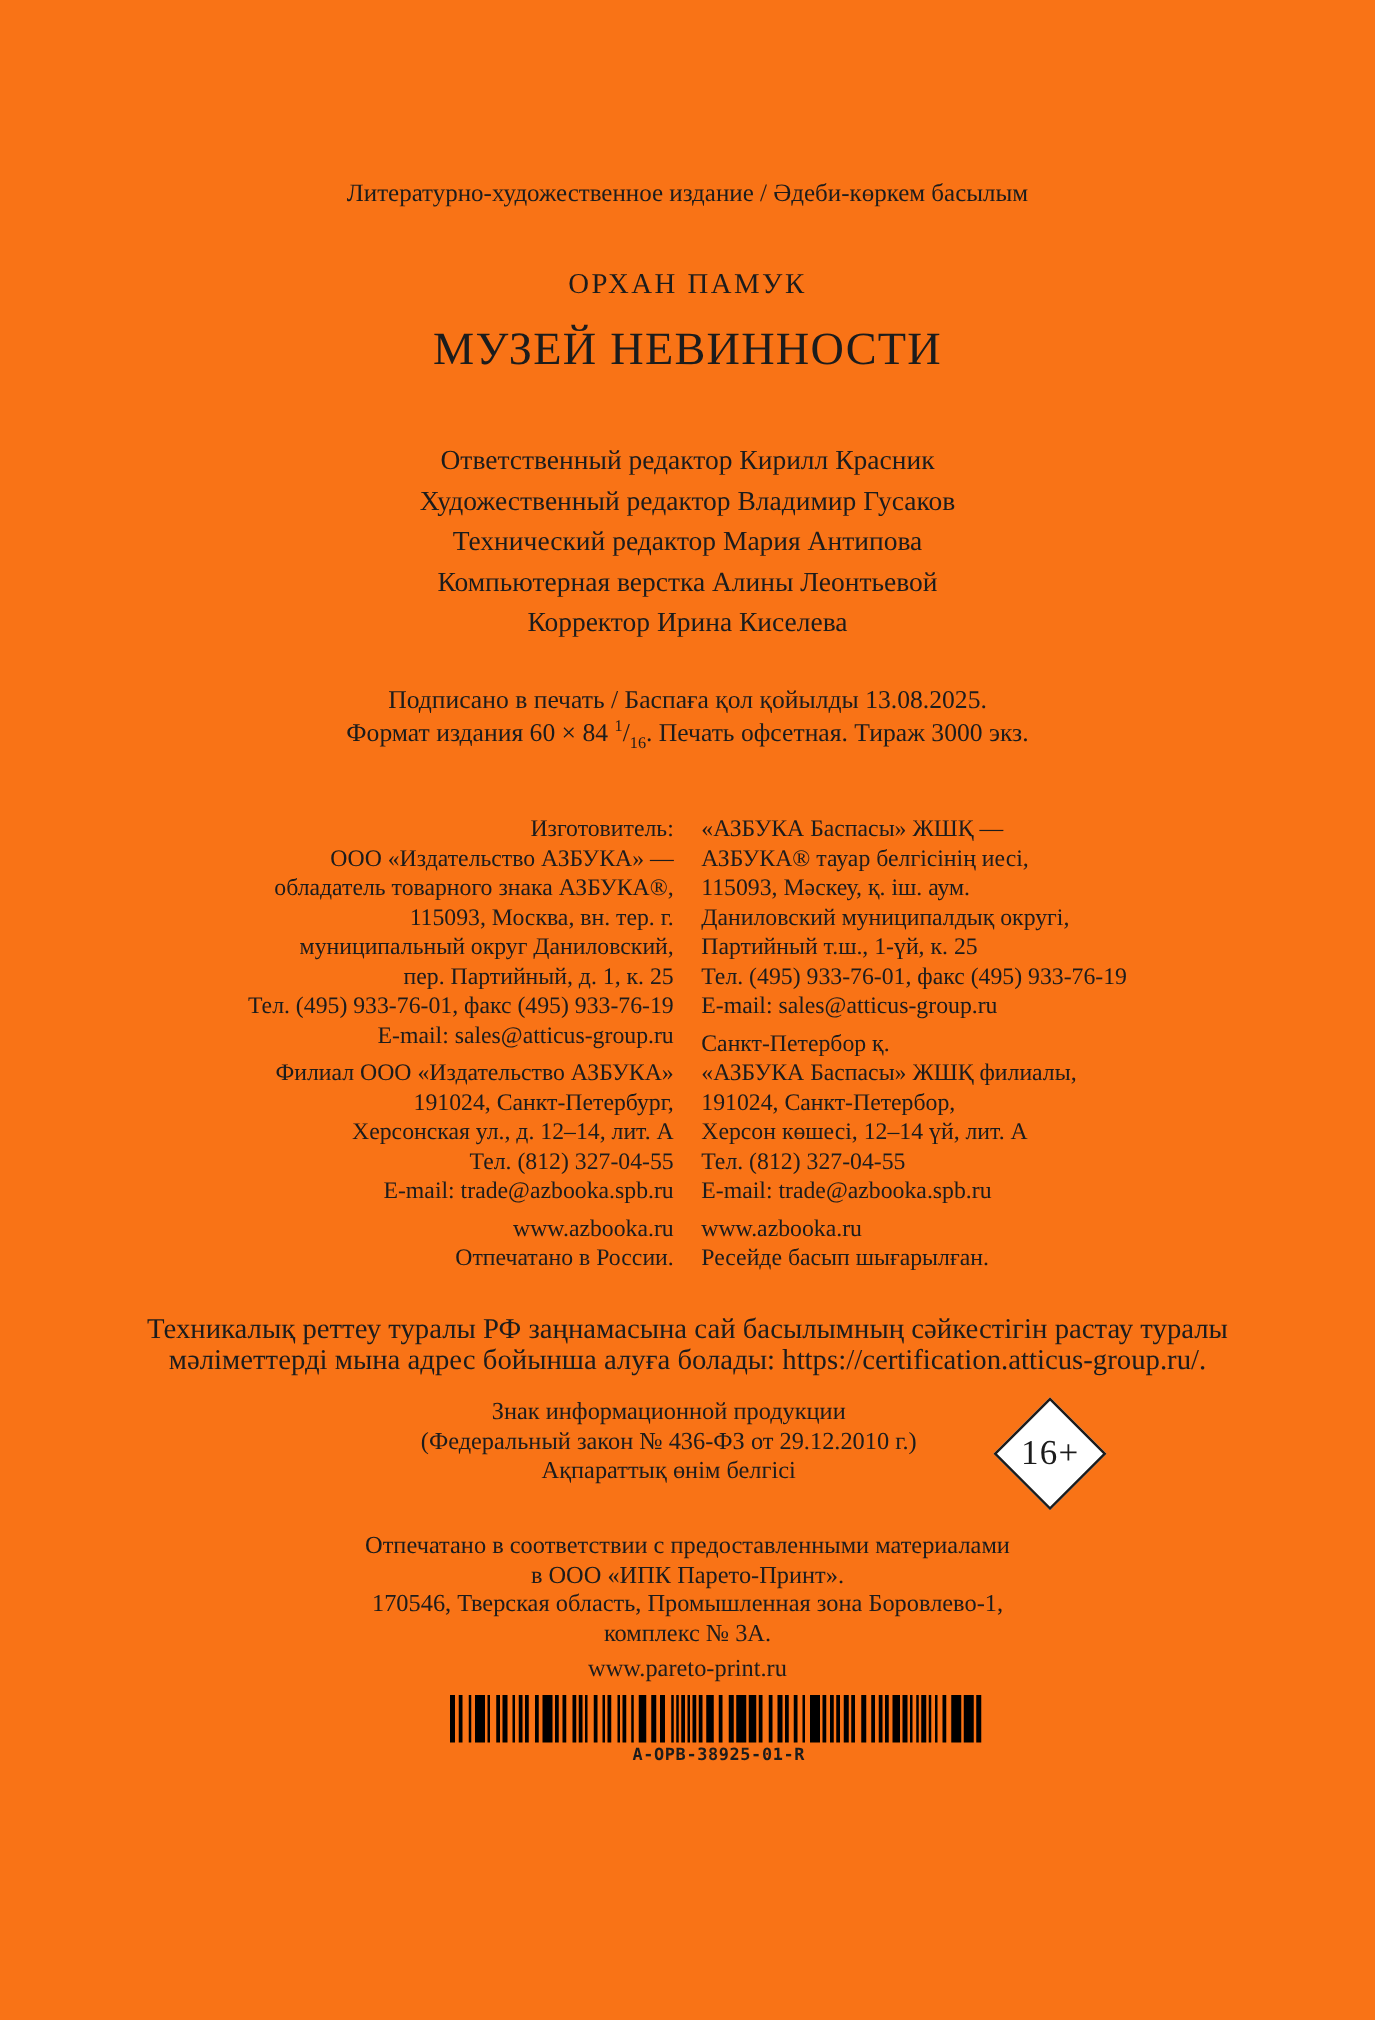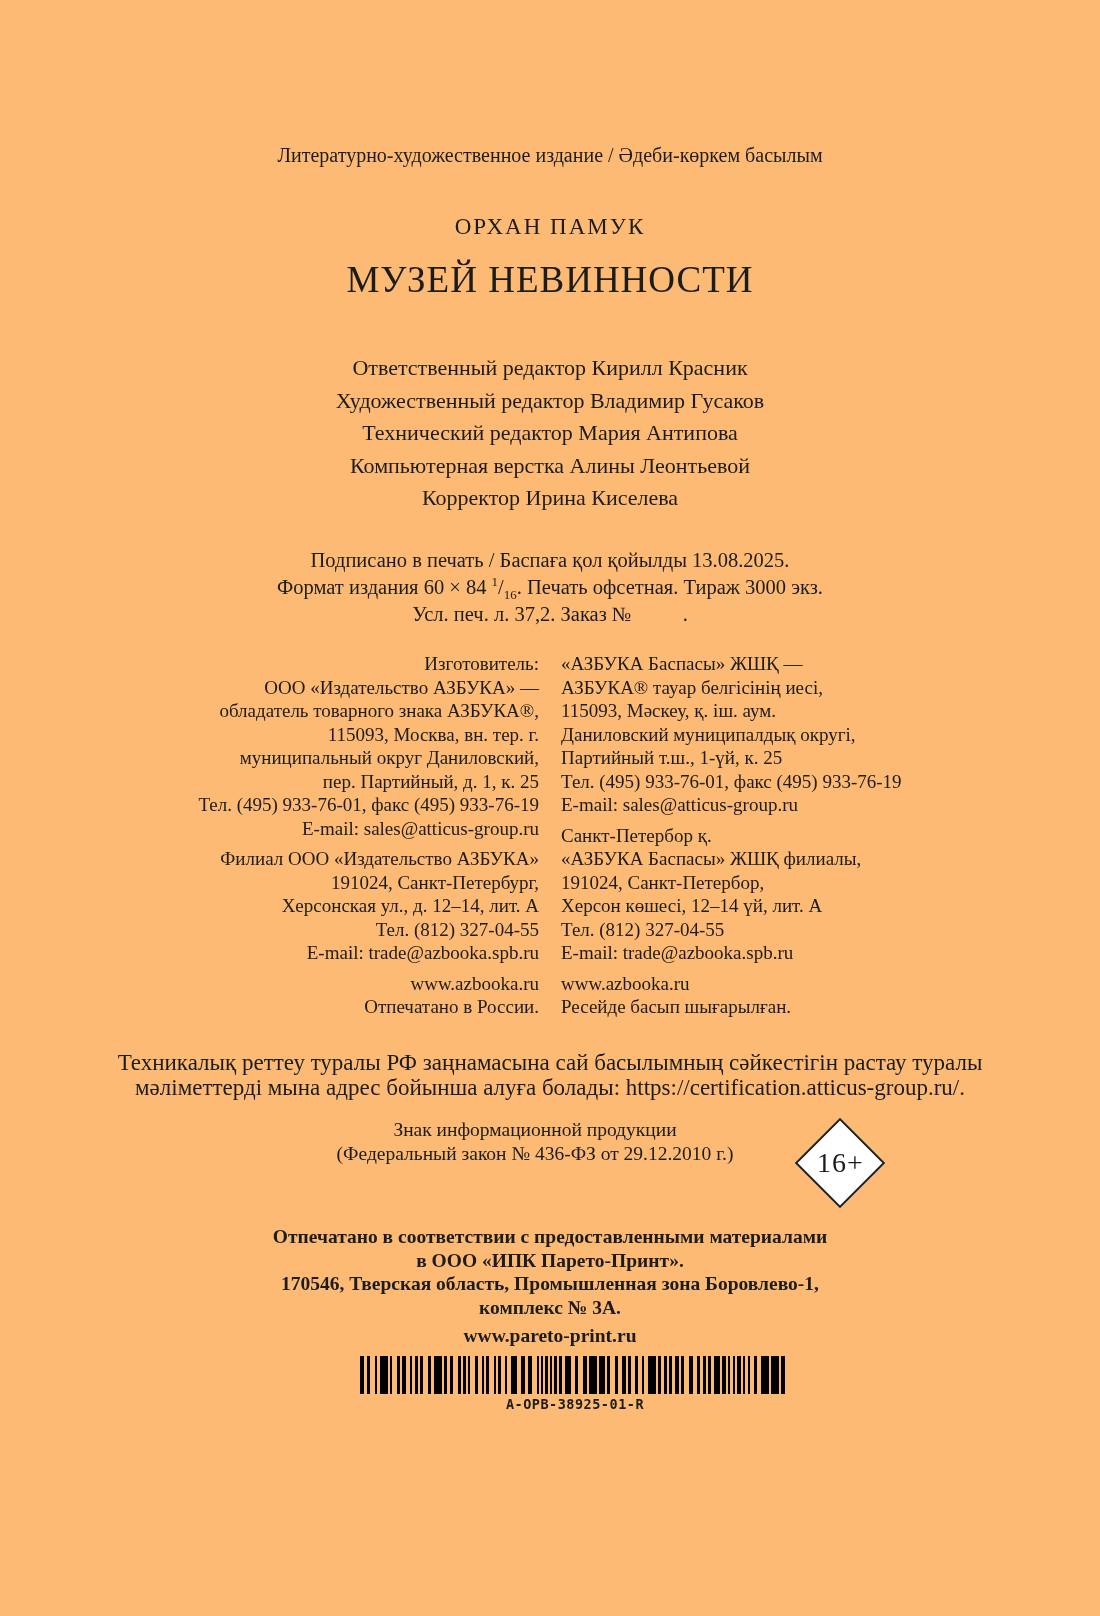--- a/index.html
+++ b/index.html
@@ -2,21 +2,21 @@
 <html><head>
 <meta charset="utf-8">
 <style>
   * { box-sizing: border-box; margin: 0; padding: 0; }
   html, body { background: #ffffff; }
   body {
     width: 1100px; height: 1616px;
     font-family: "Liberation Serif", "DejaVu Serif", serif;
     color: #1c1c1c;
   }
-  .page { position: relative; width: 1100px; height: 1616px; overflow: hidden; background: #fdba74; }
+  .page { position: relative; width: 1100px; height: 1616px; overflow: hidden; background: #f97316; }
   .abs { position: absolute; left: 0; width: 1100px; text-align: center; }
 
   #edition-line { top: 144px; font-size: 20px; }
   #author-name  { top: 214px; font-size: 23px; letter-spacing: 2px; }
   #book-title   { top: 258px; font-size: 37px; letter-spacing: 1px; }
 
   #staff-block  { top: 352px; font-size: 22px; line-height: 32.5px; }
   #print-info   { top: 547px; font-size: 20.5px; line-height: 27px; }
   #print-info sup { font-size: 13px; vertical-align: super; line-height: 0; }
   #print-info sub { font-size: 13px; vertical-align: sub;   line-height: 0; }
@@ -38,21 +38,21 @@
   #age-diamond {
     position: absolute; left: 808px; top: 1131px;
     width: 64px; height: 64px;
     border: 2px solid #1c1c1c;
     transform: rotate(45deg);
     display: flex; align-items: center; justify-content: center;
     background: #fff;
   }
   #age-diamond span { transform: rotate(-45deg); font-size: 28px; letter-spacing: 1px; }
 
-  #printer-block { top: 1225px; font-size: 19.5px; line-height: 23.5px; font-weight: bold; }
+  #printer-block { top: 1225px; font-size: 19.5px; line-height: 23.5px; }
   #printer-site  { margin-top: 5px; }
 
   #barcode-wrap { position: absolute; top: 1356px; left: 360px; width: 430px; text-align: center; }
   #barcode { height: 38px; display: flex; align-items: stretch; justify-content: flex-start; }
   #barcode .bar { height: 38px; background: #000; flex: 0 0 auto; }
   #barcode .sp  { height: 38px; background: transparent; flex: 0 0 auto; }
   #barcode-label {
     font-family: "DejaVu Sans Mono", "Liberation Mono", monospace;
     font-weight: bold; font-size: 13.5px; margin-top: 2px; letter-spacing: 0.5px;
   }
@@ -72,21 +72,20 @@
     <div>Ответственный редактор Кирилл Красник</div>
     <div>Художественный редактор Владимир Гусаков</div>
     <div>Технический редактор Мария Антипова</div>
     <div>Компьютерная верстка Алины Леонтьевой</div>
     <div>Корректор Ирина Киселева</div>
   </div>
 
   <div class="abs" id="print-info">
     <div>Подписано в печать / Баспаға қол қойылды 13.08.2025.</div>
     <div><span class="pre">Формат издания 60 × 84 </span><sup>1</sup><span>/</span><sub>16</sub><span class="pre">. Печать офсетная. Тираж 3000 экз.</span></div>
-    <div class="pre">Усл. печ. л. 37,2. Заказ №&nbsp;&nbsp;&nbsp;&nbsp;&nbsp;&nbsp;&nbsp;&nbsp;&nbsp;&nbsp;.</div>
   </div>
 
   <div id="columns">
     <div class="col-left">
       <div class="addr-group">
         <div>Изготовитель:</div>
         <div>ООО «Издательство АЗБУКА» —</div>
         <div>обладатель товарного знака АЗБУКА®,</div>
         <div>115093, Москва, вн. тер. г.</div>
         <div>муниципальный округ Даниловский,</div>
@@ -132,20 +131,21 @@
   </div>
 
   <div class="abs" id="certification">
     <div>Техникалық реттеу туралы РФ заңнамасына сай басылымның сәйкестігін растау туралы</div>
     <div>мәліметтерді мына адрес бойынша алуға болады: https://certification.atticus-group.ru/.</div>
   </div>
 
   <div id="info-sign">
     <div>Знак информационной продукции</div>
     <div>(Федеральный закон № 436-ФЗ от 29.12.2010 г.)</div>
+    <div>Ақпараттық өнім белгісі</div>
   </div>
 
   <div id="age-diamond">
     <span>16+</span>
   </div>
 
   <div class="abs" id="printer-block">
     <div>Отпечатано в соответствии с предоставленными материалами</div>
     <div>в ООО «ИПК Парето-Принт».</div>
     <div>170546, Тверская область, Промышленная зона Боровлево-1,</div>

